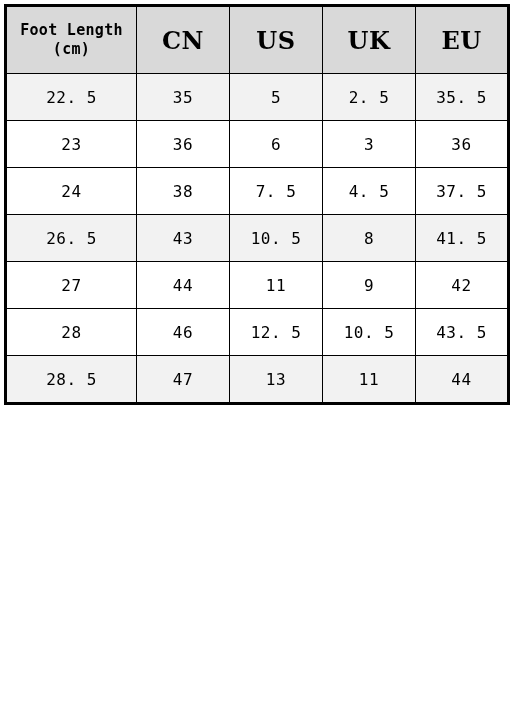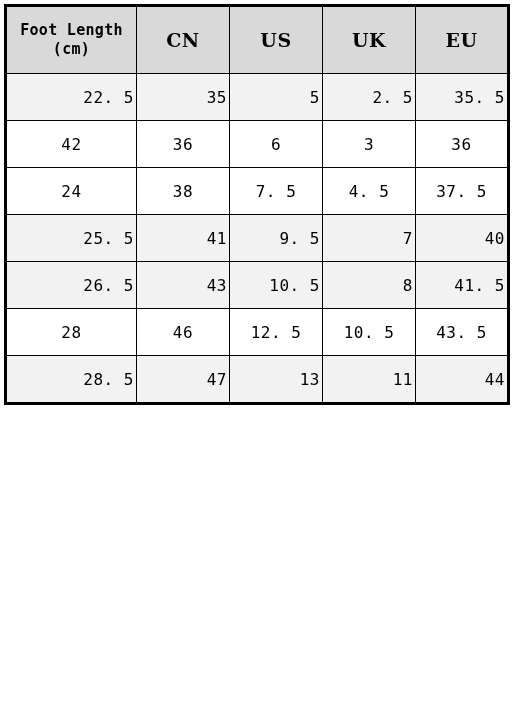--- a/index.html
+++ b/index.html
@@ -48,36 +48,35 @@
 
   th.head-foot {
     font-family: "DejaVu Sans Mono", monospace;
     font-size: 15px;
     line-height: 1.25;
     letter-spacing: 0.3px;
   }
 
   th.head-std {
     font-family: "DejaVu Serif", serif;
-    font-size: 19px;
+    font-size: 24px;
     letter-spacing: 0.5px;
   }
 
   table.size-table tbody td {
     height: 46px;
     background: #ffffff;
     font-family: "DejaVu Sans Mono", monospace;
     font-size: 16px;
     font-weight: normal;
     letter-spacing: 0.5px;
   }
 
   table.size-table tbody tr.striped td {
     background: #f2f2f2;
-    text-align: right;
   }
 </style>
 </head>
 <body>
 
 <div class="table-wrap">
   <table class="size-table">
     <colgroup>
       <col class="c-foot">
       <col class="c-std">
@@ -99,46 +98,46 @@
     </thead>
     <tbody id="table-body">
         <tr class="striped">
           <td>22. 5</td>
           <td>35</td>
           <td>5</td>
           <td>2. 5</td>
           <td>35. 5</td>
         </tr>
         <tr>
-          <td>42</td>
+          <td>23</td>
           <td>36</td>
           <td>6</td>
           <td>3</td>
           <td>36</td>
         </tr>
         <tr>
           <td>24</td>
           <td>38</td>
           <td>7. 5</td>
           <td>4. 5</td>
           <td>37. 5</td>
         </tr>
         <tr class="striped">
-          <td>25. 5</td>
-          <td>41</td>
-          <td>9. 5</td>
-          <td>7</td>
-          <td>40</td>
-        </tr>
-        <tr class="striped">
           <td>26. 5</td>
           <td>43</td>
           <td>10. 5</td>
           <td>8</td>
           <td>41. 5</td>
+        </tr>
+        <tr>
+          <td>27</td>
+          <td>44</td>
+          <td>11</td>
+          <td>9</td>
+          <td>42</td>
         </tr>
         <tr>
           <td>28</td>
           <td>46</td>
           <td>12. 5</td>
           <td>10. 5</td>
           <td>43. 5</td>
         </tr>
         <tr class="striped">
           <td>28. 5</td>

